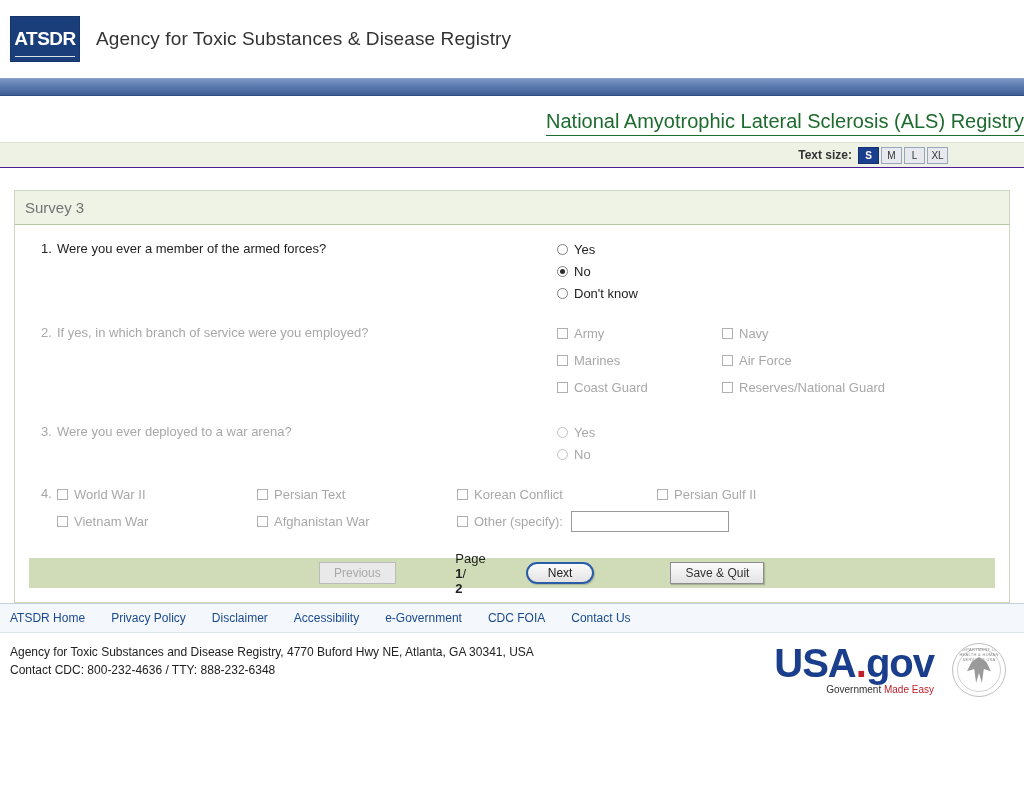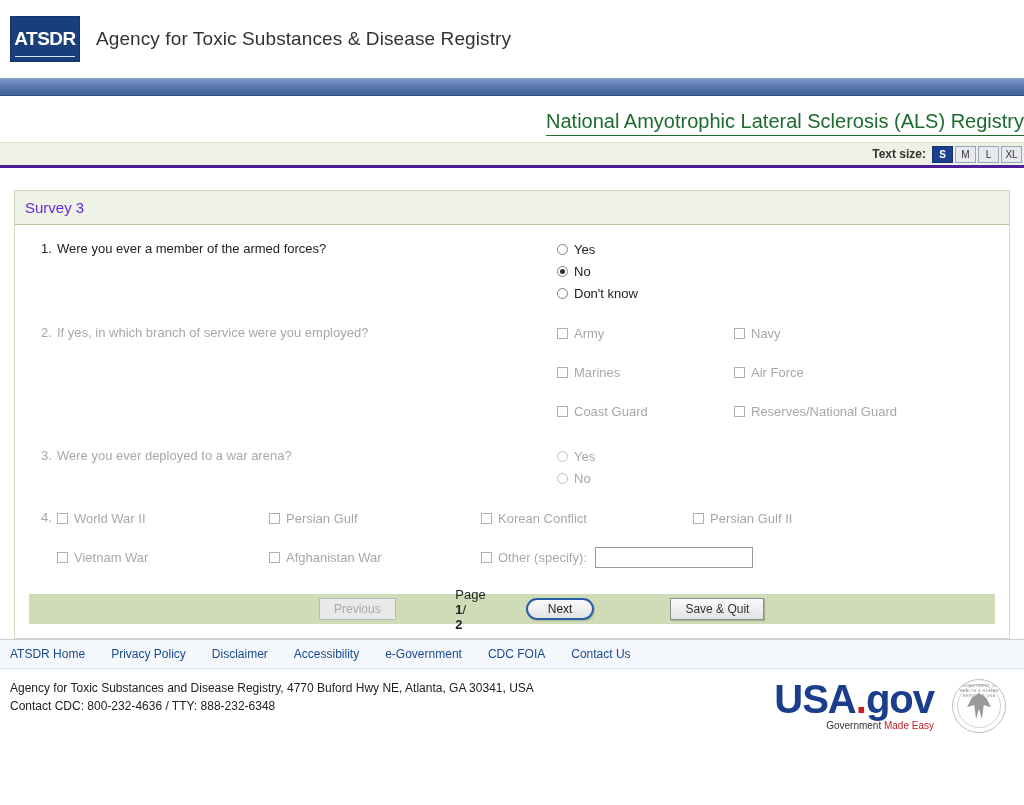--- a/index.html
+++ b/index.html
@@ -70,25 +70,26 @@
     font-size: 20px;
     color: #1d6b2e;
     border-bottom: 1px solid #1d6b2e;
     padding-bottom: 2px;
   }
 
   
   .textsize-bar {
     background: #eef2e4;
     border-top: 1px solid #dfe6cf;
-    border-bottom: 3px solid #4c1d95;
+    border-bottom: 1px solid #4c1d95;
     height: 26px;
     display: flex;
     align-items: center;
     justify-content: flex-end;
+    padding-right: 74px;
     box-sizing: border-box;
   }
   .textsize-label {
     font-size: 12px;
     font-weight: bold;
     color: #333333;
     margin-right: 6px;
   }
   .ts-btn {
     display: inline-block;
@@ -115,21 +116,21 @@
   .panel {
     margin: 22px 14px 0 14px;
     border: 1px solid #cdd7be;
     background: #ffffff;
   }
   .panel-head {
     background: #eef3e6;
     border-bottom: 1px solid #b9c9a4;
     padding: 8px 0 8px 10px;
     font-size: 15px;
-    color: #6d28d9;
+    color: #737373;
   }
   .panel-body {
     padding: 16px 0 0 0;
     background: #ffffff;
   }
 
   .q-row {
     display: flex;
     padding: 0 14px 0 14px;
     margin-bottom: 18px;
@@ -196,21 +197,20 @@
     flex: 0 0 11px;
   }
   .opt-label {
     font-size: 13px;
     color: #222222;
   }
 
   .grid2 {
     display: flex;
     flex-wrap: wrap;
-    gap: 12px;
   }
   .grid2 .opt {
     width: 165px;
     margin-bottom: 10px;
   }
   .grid2.wide .opt {
     width: 200px;
   }
   .other-input {
     width: 152px;
@@ -438,21 +438,21 @@
 
     <div class="q-row disabled">
       <div class="q-num">4.</div>
       <div class="q-answers grid2 wide">
         <div class="opt">
           <span class="checkbox"></span>
           <span class="opt-label">World War II</span>
         </div>
         <div class="opt">
           <span class="checkbox"></span>
-          <span class="opt-label">Persian Gulf</span>
+          <span class="opt-label">Persian Text</span>
         </div>
         <div class="opt">
           <span class="checkbox"></span>
           <span class="opt-label">Korean Conflict</span>
         </div>
         <div class="opt">
           <span class="checkbox"></span>
           <span class="opt-label">Persian Gulf II</span>
         </div>
         <div class="opt">

